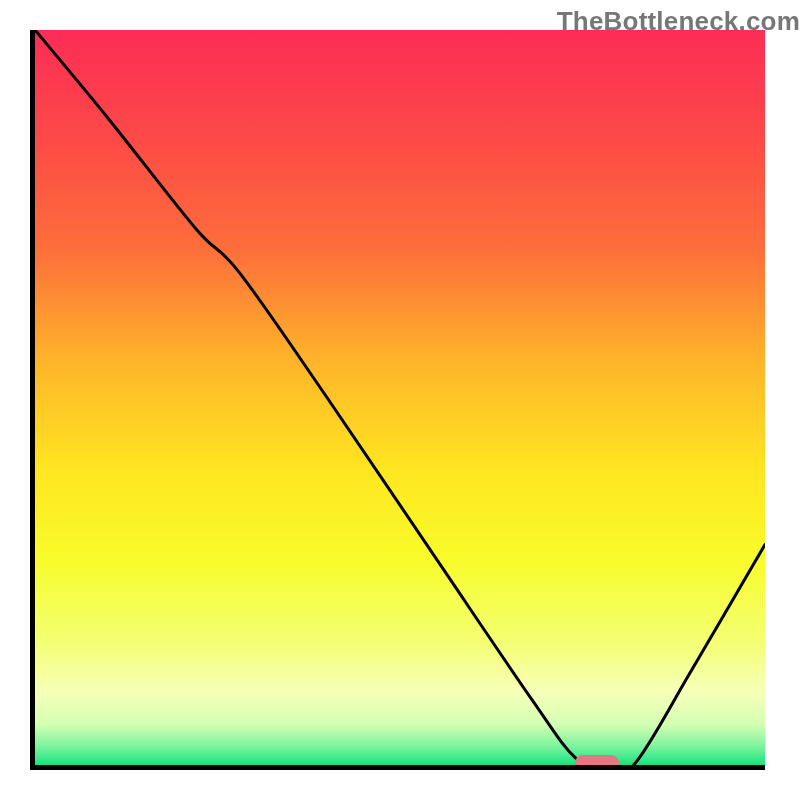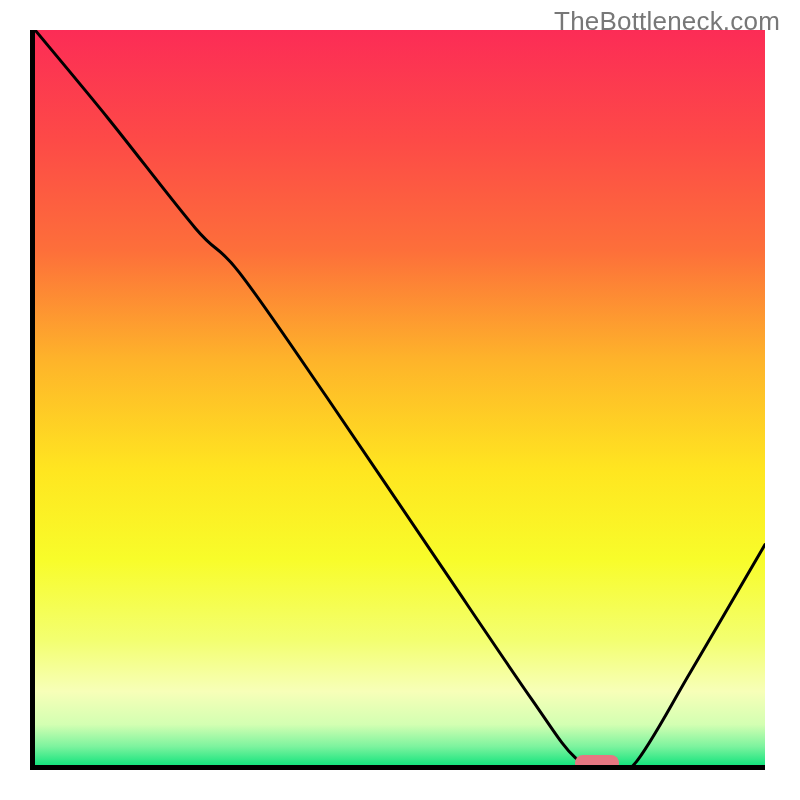--- a/index.html
+++ b/index.html
@@ -12,23 +12,23 @@
     overflow: hidden;
   }
   .chart-container {
     position: relative;
     width: 800px;
     height: 800px;
   }
   .watermark {
     position: absolute;
     top: 6px;
-    right: 20px;
+    right: 0;
     font-size: 26px;
-    font-weight: 400;
+    font-weight: 700;
     color: #777777;
     letter-spacing: 0.2px;
     z-index: 4;
   }
   .plot-area {
     position: absolute;
     left: 35px;
     top: 30px;
     width: 730px;   
     height: 735px;  

